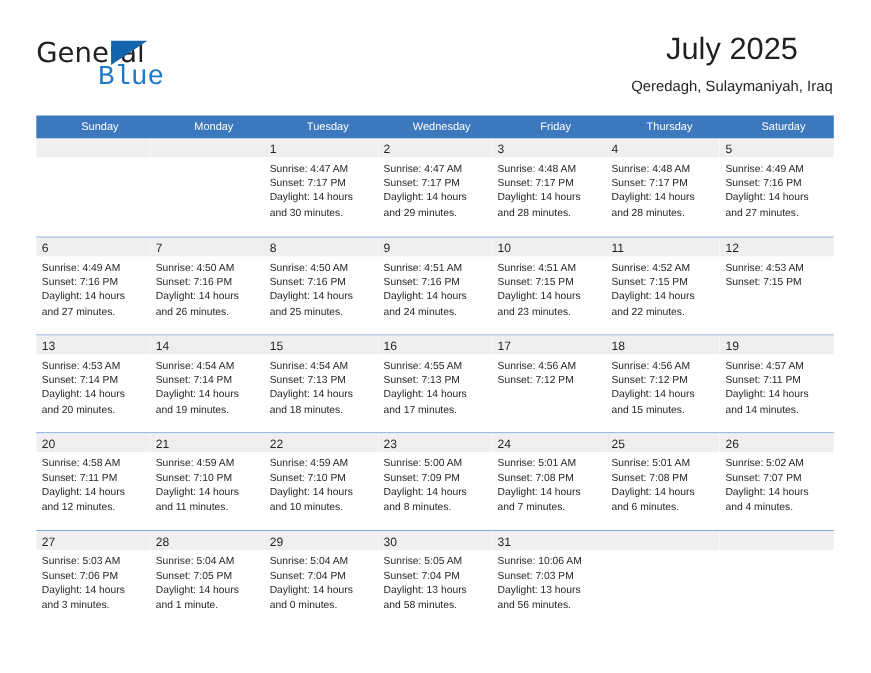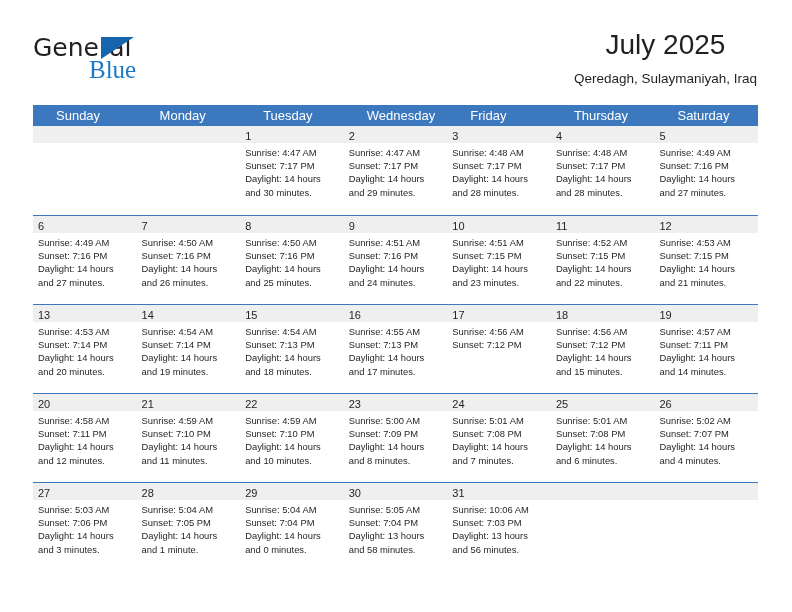--- a/index.html
+++ b/index.html
@@ -47,21 +47,21 @@
     font-family: "DejaVu Sans", sans-serif;
     font-weight: 400;
   }
   .logo-blue {
     position: absolute;
     left: 56px;
     top: 22px;
     font-size: 25px;
     color: #1e78c8;
     line-height: 28px;
-    font-family: Liberation Serif, serif;
+    font-family: Liberation Mono, monospace;
     font-weight: 400;
   }
   .logo-flag {
     position: absolute;
     left: 68px;
     top: 3px;
     width: 0;
     height: 0;
     border-left: 33px solid #1565ad;
     border-bottom: 22px solid transparent;
@@ -99,25 +99,26 @@
     width: 725px;
   }
   .weekdays {
     display: flex;
     background: #3c78be;
     height: 21px;
   }
   .weekday {
     flex: 1 1 0;
     color: #ffffff;
-    font-size: 13px;
+    font-size: 10px;
     line-height: 21px;
-    padding-left: 23px;
+    padding-left: 12px;
     box-sizing: border-box;
     white-space: nowrap;
+    text-align: center;
   }
   .week {
     display: flex;
     border-top: 1px solid #3c78be;
     height: 89px;
     box-sizing: border-box;
   }
   .week:first-of-type {
     border-top: none;
   }
@@ -285,21 +286,20 @@
               <div>Sunrise: 4:52 AM</div>
               <div>Sunset: 7:15 PM</div>
               <div class="daylight-line">Daylight: 14 hours and 22 minutes.</div>
             </div>
           </div>
           <div class="day">
             <div class="day-num-band"><span class="day-num">12</span></div>
             <div class="day-info">
               <div>Sunrise: 4:53 AM</div>
               <div>Sunset: 7:15 PM</div>
-              <div class="daylight-line">Daylight: 14 hours and 21 minutes.</div>
             </div>
           </div>
         </div>
         <div class="week">
           <div class="day">
             <div class="day-num-band"><span class="day-num">13</span></div>
             <div class="day-info">
               <div>Sunrise: 4:53 AM</div>
               <div>Sunset: 7:14 PM</div>
               <div class="daylight-line">Daylight: 14 hours and 20 minutes.</div>

